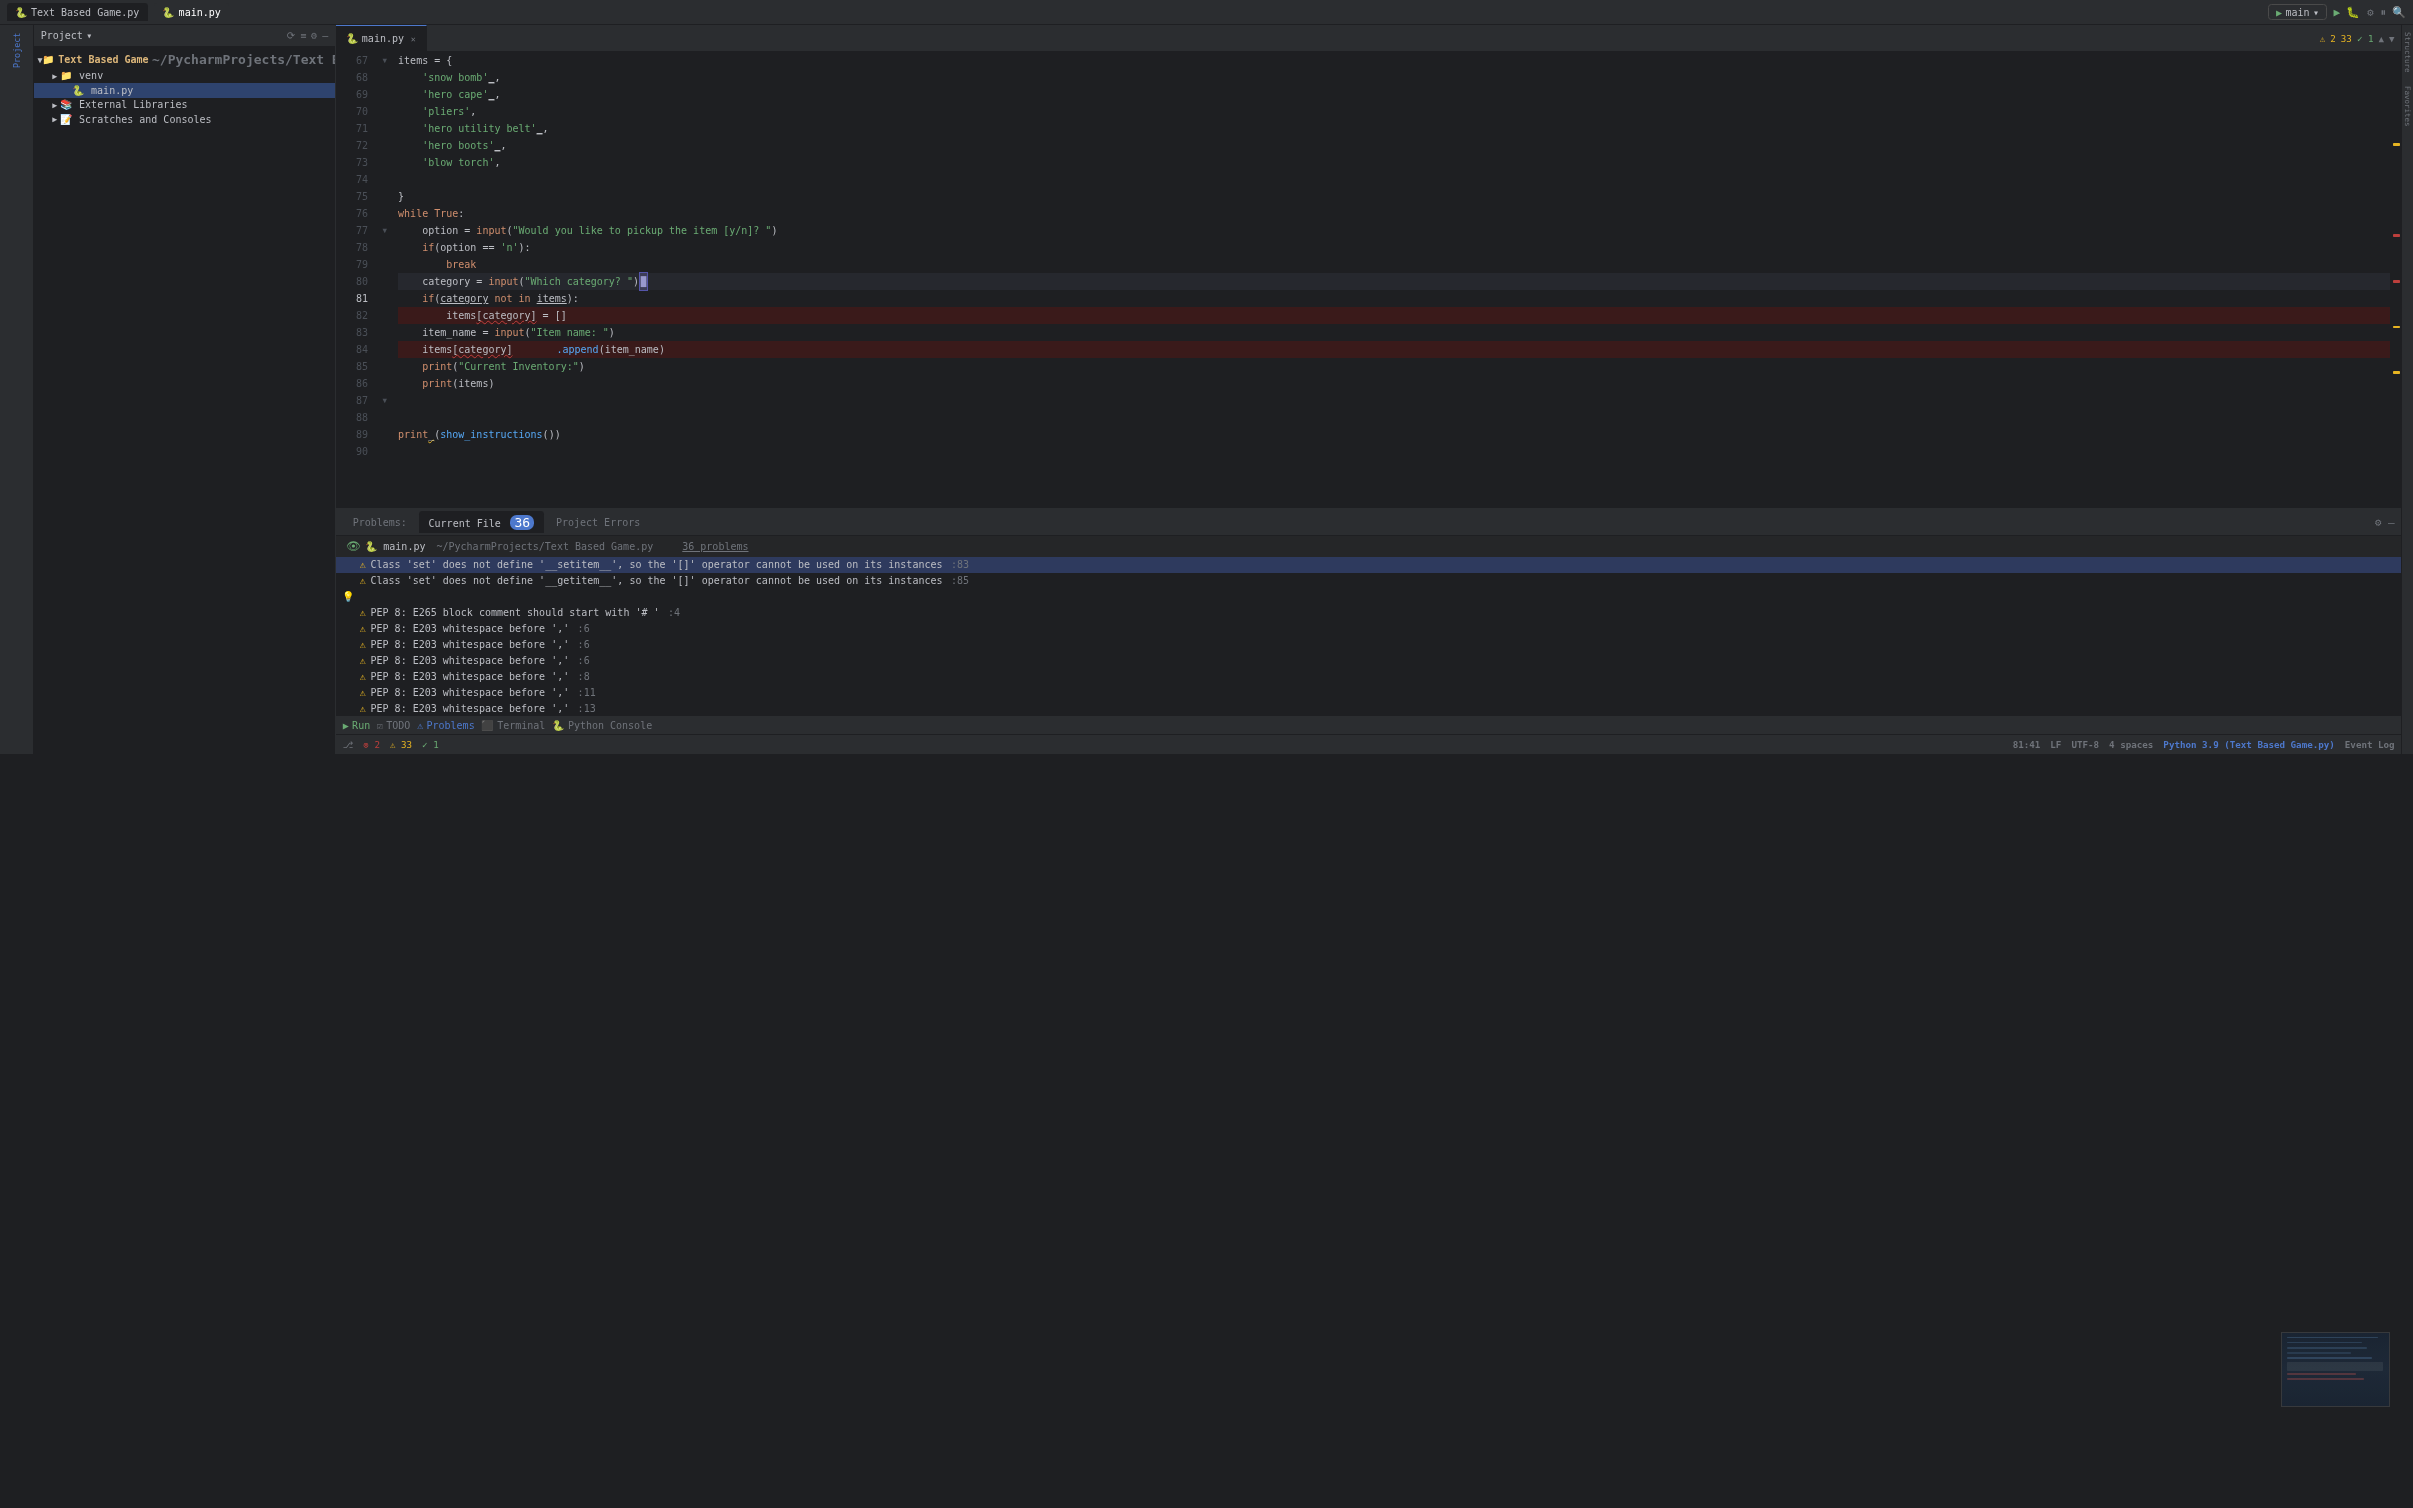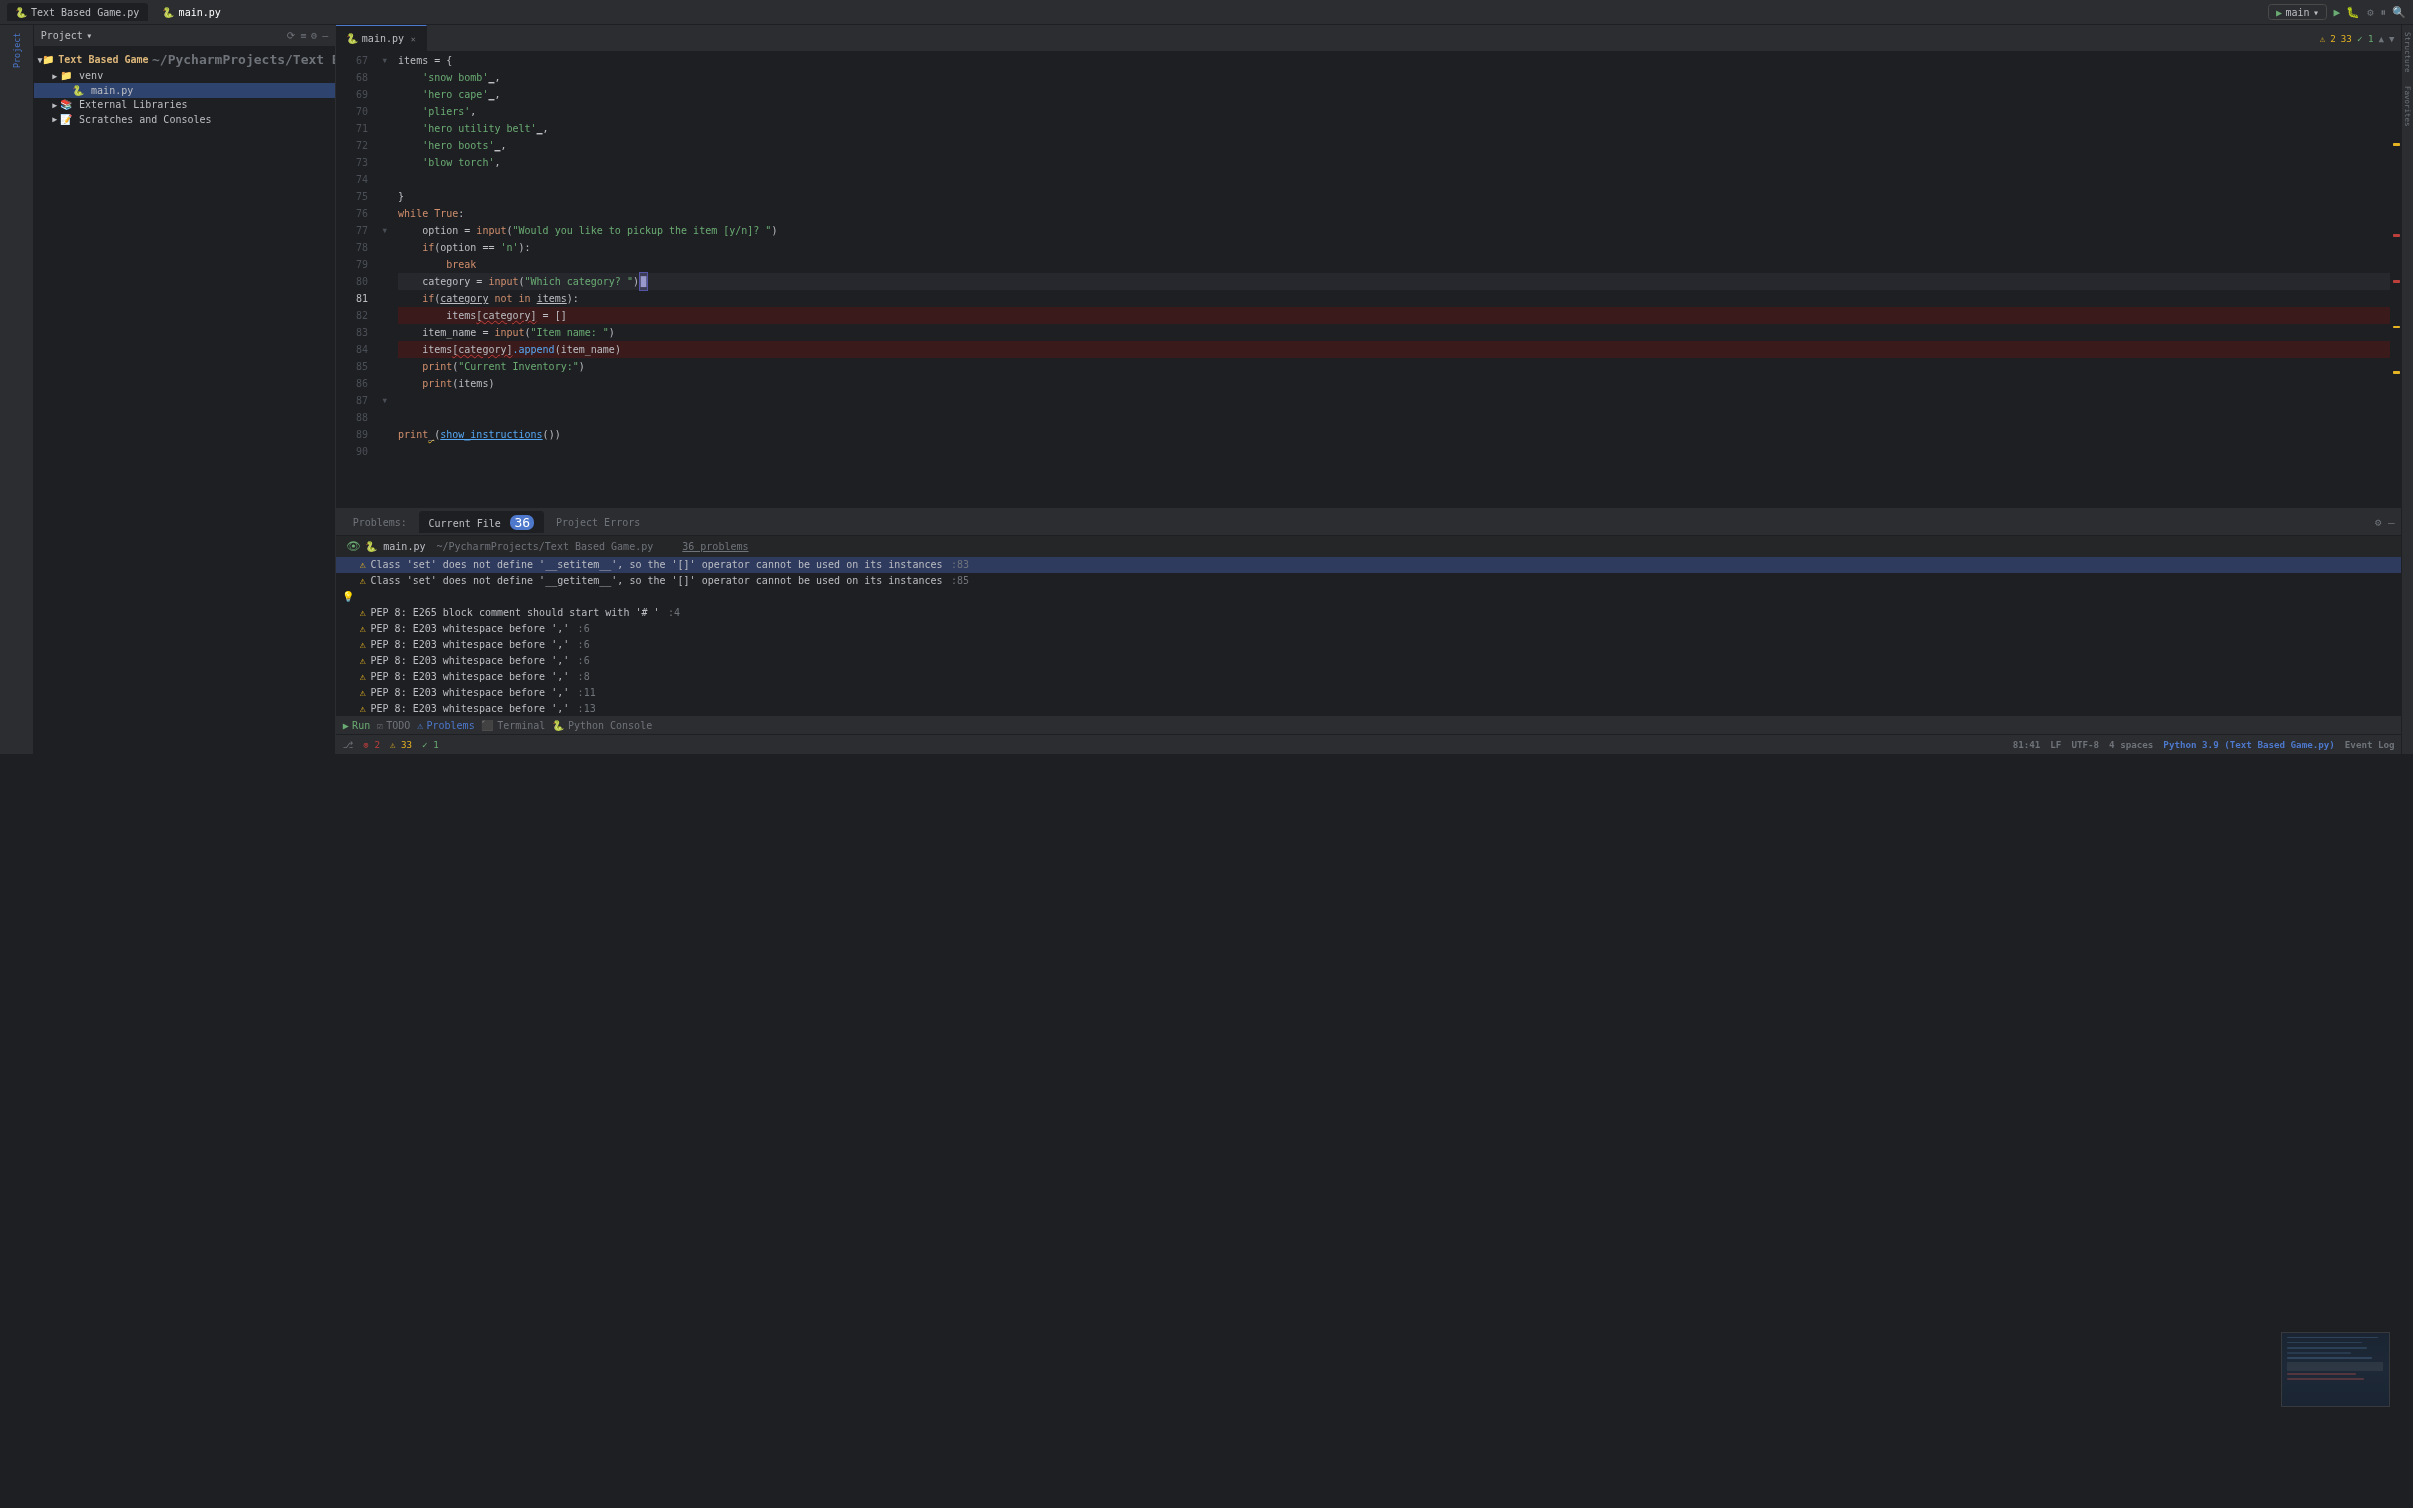--- a/index.html
+++ b/index.html
@@ -220,25 +220,25 @@
       display: flex;
       align-items: center;
     }
     .code-line.current-line {
       background: #26282e;
     }
 
     
     .kw { color: #cf8e6d; }
     .str { color: #6aab73; }
-    .fn { color: #56a8f5; text-decoration: underline; }
+    .fn { color: #56a8f5; }
     .builtin { color: #cf8e6d; }
     .var { color: #bcbec4; }
     .op { color: #bcbec4; }
-    .method { color: #56a8f5; }
+    .method { color: #56a8f5; padding-left: 44px; }
 
     
     .right-gutter {
       width: 11.7px;
       background: #1e1f22;
       flex-shrink: 0;
       position: relative;
     }
     .error-marker {
       position: absolute;

